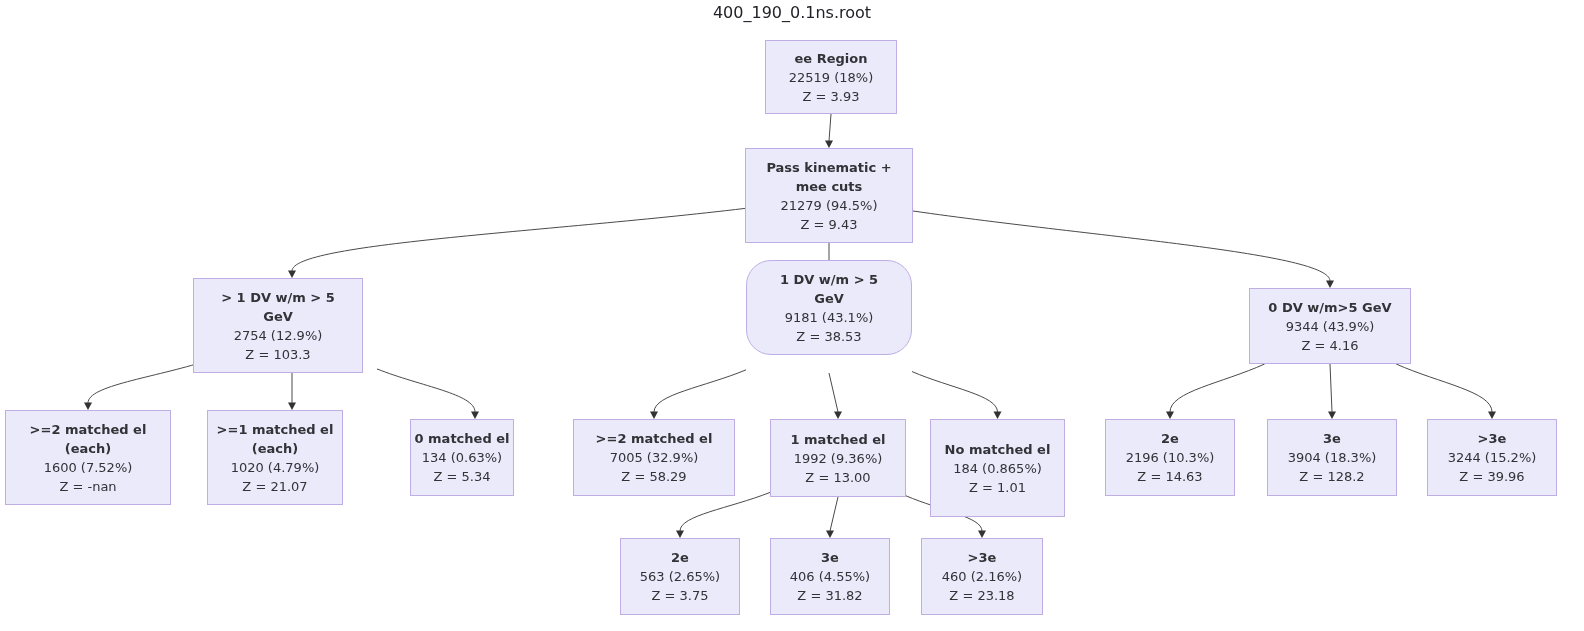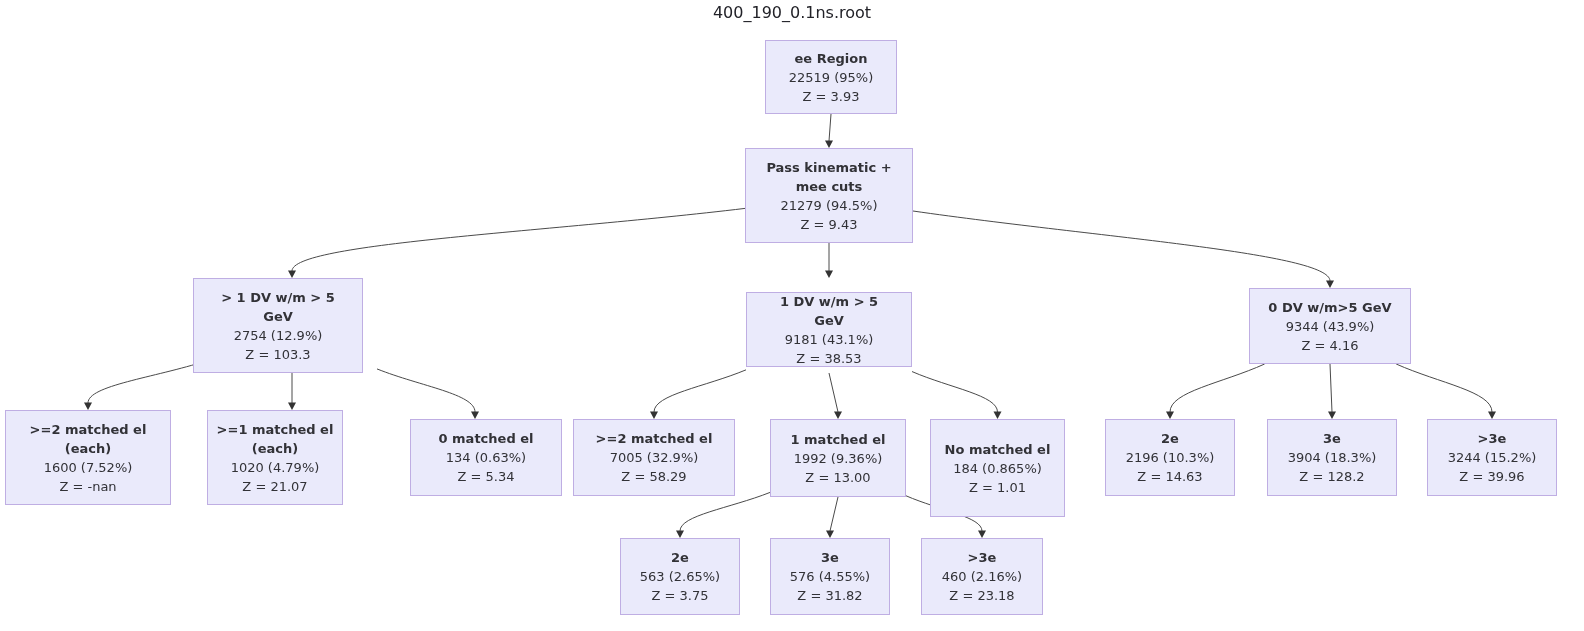--- a/index.html
+++ b/index.html
@@ -64,39 +64,39 @@
       <polygon points="676,530.5 684,530.5 680,538" fill="#333333"></polygon>
       <path d="M838,497 L830,531" fill="none" stroke="#4a4a4a" stroke-width="1"></path>
       <polygon points="826,530.5 834,530.5 830,538" fill="#333333"></polygon>
       <path d="M906,495.77777777777777 C940.2,510.55555555555554 982,516.8888888888889 982,531" fill="none" stroke="#4a4a4a" stroke-width="1"></path>
       <polygon points="978,530.5 986,530.5 982,538" fill="#333333"></polygon>
     </svg>
 
   <div class="node" id="node-root" style="left:765px;top:40px;width:132px;height:74px;">
     <div class="node-title node-line">ee Region</div>
     <div class="node-title node-line"></div>
-    <div class="node-line">22519 (95%)</div>
+    <div class="node-line">22519 (18%)</div>
     <div class="node-line">Z = 3.93</div>
   </div>
 
   <div class="node" id="node-kinematic" style="left:745px;top:148px;width:168px;height:95px;">
     <div class="node-title node-line">Pass kinematic +</div>
     <div class="node-title node-line">mee cuts</div>
     <div class="node-line">21279 (94.5%)</div>
     <div class="node-line">Z = 9.43</div>
   </div>
 
   <div class="node" id="node-gt1dv" style="left:193px;top:278px;width:170px;height:95px;">
     <div class="node-title node-line">&gt; 1 DV w/m &gt; 5</div>
     <div class="node-title node-line">GeV</div>
     <div class="node-line">2754 (12.9%)</div>
     <div class="node-line">Z = 103.3</div>
   </div>
 
-  <div class="node" id="node-onedv" style="left:746px;top:292px;width:166px;height:75px;">
+  <div class="node" id="node-onedv" style="left:746px;top:260px;width:166px;height:95px;border-radius:25px;">
     <div class="node-title node-line">1 DV w/m &gt; 5</div>
     <div class="node-title node-line">GeV</div>
     <div class="node-line">9181 (43.1%)</div>
     <div class="node-line">Z = 38.53</div>
   </div>
 
   <div class="node" id="node-zerodv" style="left:1249px;top:288px;width:162px;height:76px;">
     <div class="node-title node-line">0 DV w/m&gt;5 GeV</div>
     <div class="node-title node-line"></div>
     <div class="node-line">9344 (43.9%)</div>
@@ -110,21 +110,21 @@
     <div class="node-line">Z = -nan</div>
   </div>
 
   <div class="node" id="node-ge1each" style="left:207px;top:410px;width:136px;height:95px;">
     <div class="node-title node-line">&gt;=1 matched el</div>
     <div class="node-title node-line">(each)</div>
     <div class="node-line">1020 (4.79%)</div>
     <div class="node-line">Z = 21.07</div>
   </div>
 
-  <div class="node" id="node-zeromatched" style="left:410px;top:419px;width:152px;height:77px;">
+  <div class="node" id="node-zeromatched" style="left:410px;top:419px;width:104px;height:77px;">
     <div class="node-title node-line">0 matched el</div>
     <div class="node-title node-line"></div>
     <div class="node-line">134 (0.63%)</div>
     <div class="node-line">Z = 5.34</div>
   </div>
 
   <div class="node" id="node-ge2matched" style="left:573px;top:419px;width:162px;height:77px;">
     <div class="node-title node-line">&gt;=2 matched el</div>
     <div class="node-title node-line"></div>
     <div class="node-line">7005 (32.9%)</div>
@@ -169,21 +169,21 @@
   <div class="node" id="node-m1_2e" style="left:620px;top:538px;width:120px;height:77px;">
     <div class="node-title node-line">2e</div>
     <div class="node-title node-line"></div>
     <div class="node-line">563 (2.65%)</div>
     <div class="node-line">Z = 3.75</div>
   </div>
 
   <div class="node" id="node-m1_3e" style="left:770px;top:538px;width:120px;height:77px;">
     <div class="node-title node-line">3e</div>
     <div class="node-title node-line"></div>
-    <div class="node-line">576 (4.55%)</div>
+    <div class="node-line">406 (4.55%)</div>
     <div class="node-line">Z = 31.82</div>
   </div>
 
   <div class="node" id="node-m1_gt3e" style="left:921px;top:538px;width:122px;height:77px;">
     <div class="node-title node-line">&gt;3e</div>
     <div class="node-title node-line"></div>
     <div class="node-line">460 (2.16%)</div>
     <div class="node-line">Z = 23.18</div>
   </div>
 </div>

